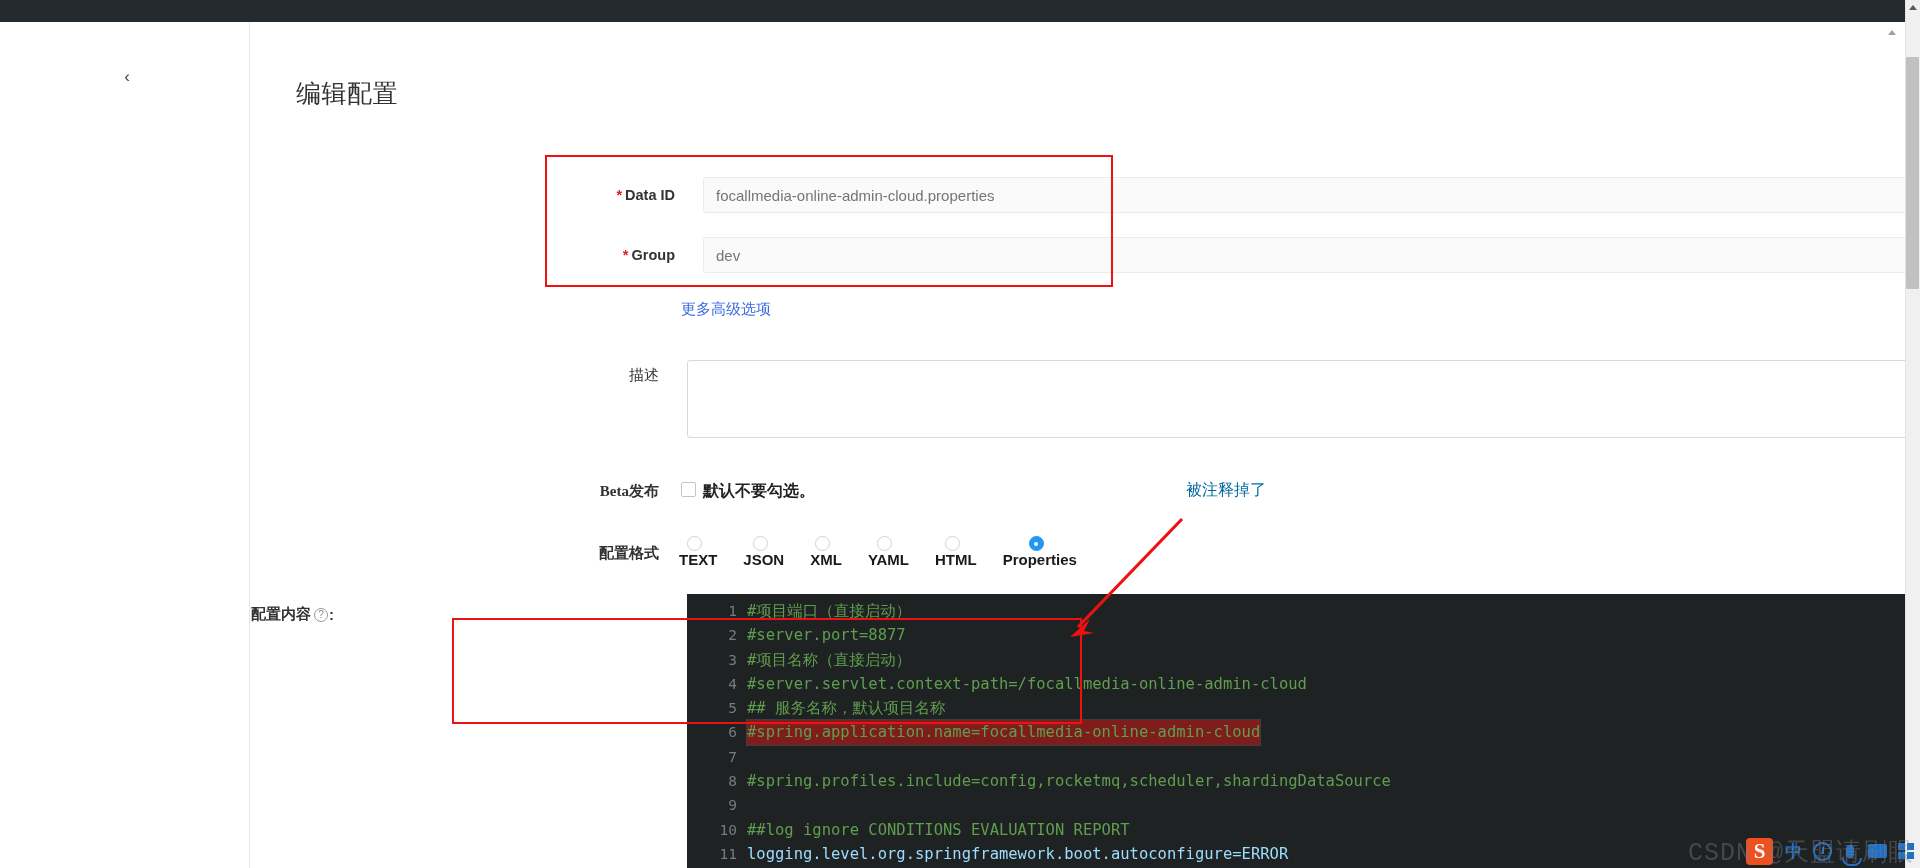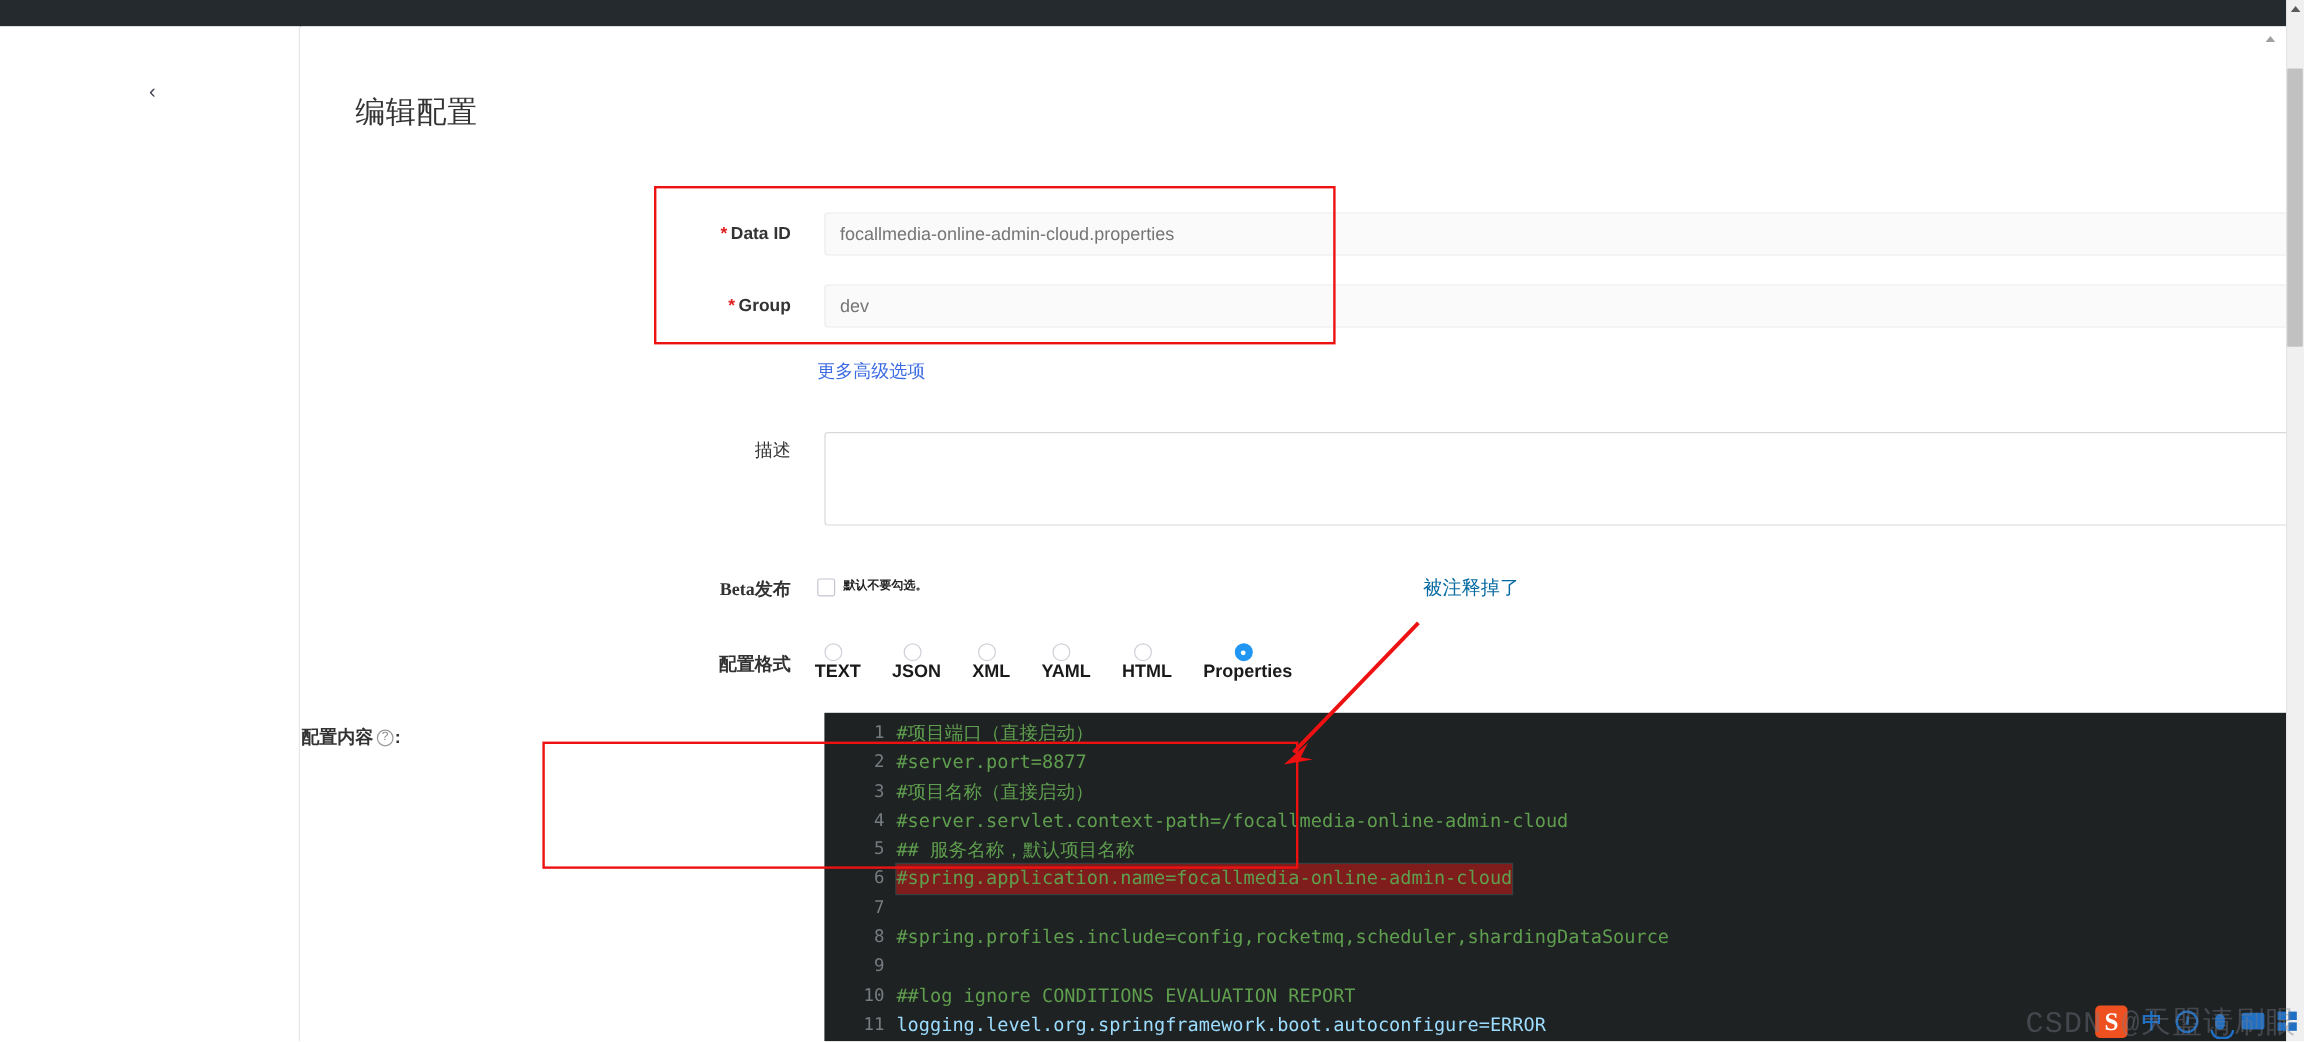--- a/index.html
+++ b/index.html
@@ -59,21 +59,21 @@
     left: 45px; top: 55px;
     font-size: 25px;
     color: #333;
     letter-spacing: 0.5px;
     white-space: nowrap;
   }
 
   
   .form-row {
     position: absolute;
-    left: 0;
+    left: 16px;
     width: 1624px;
     height: 36px;
   }
   .form-label {
     position: absolute;
     left: 0; top: 0;
     width: 422px;
     text-align: right;
     padding-right: 14px;
     font-size: 14.5px;
@@ -172,21 +172,21 @@
     left: 430px; top: 460px;
     width: 15px; height: 15px;
     border: 1px solid #c4c6cf;
     border-radius: 2px;
     background: #fff;
     cursor: pointer;
   }
   .beta-text {
     position: absolute;
     left: 452px; top: 459px;
-    font-size: 10px;
+    font-size: 16px;
     font-weight: bold;
     color: #222;
     white-space: nowrap;
     font-family: Liberation Serif, serif;
   }
 
   
   .fmt-label {
     position: absolute;
     left: 0; top: 522px;

